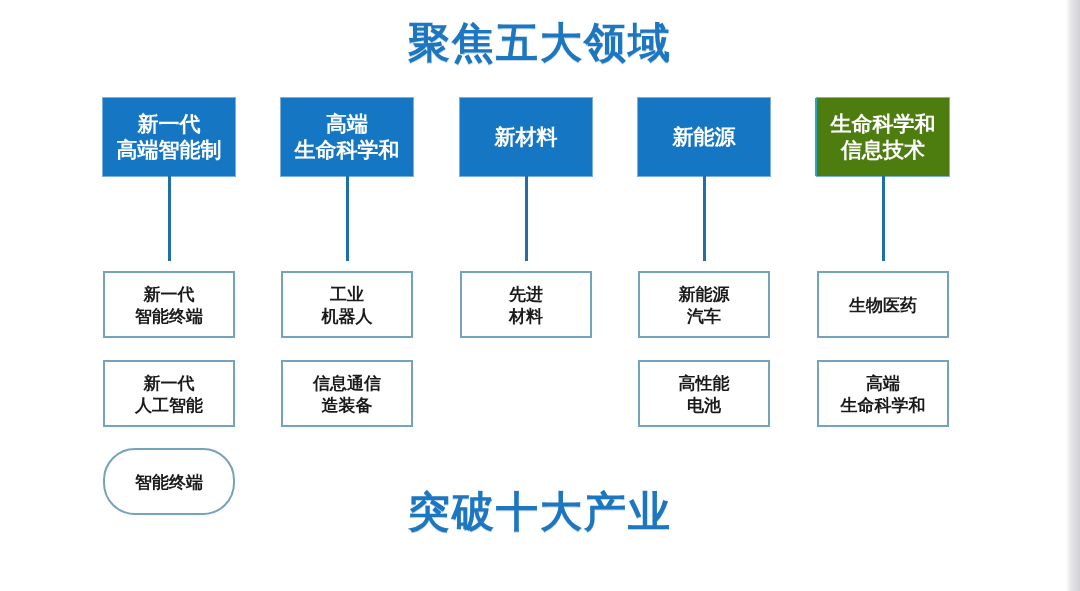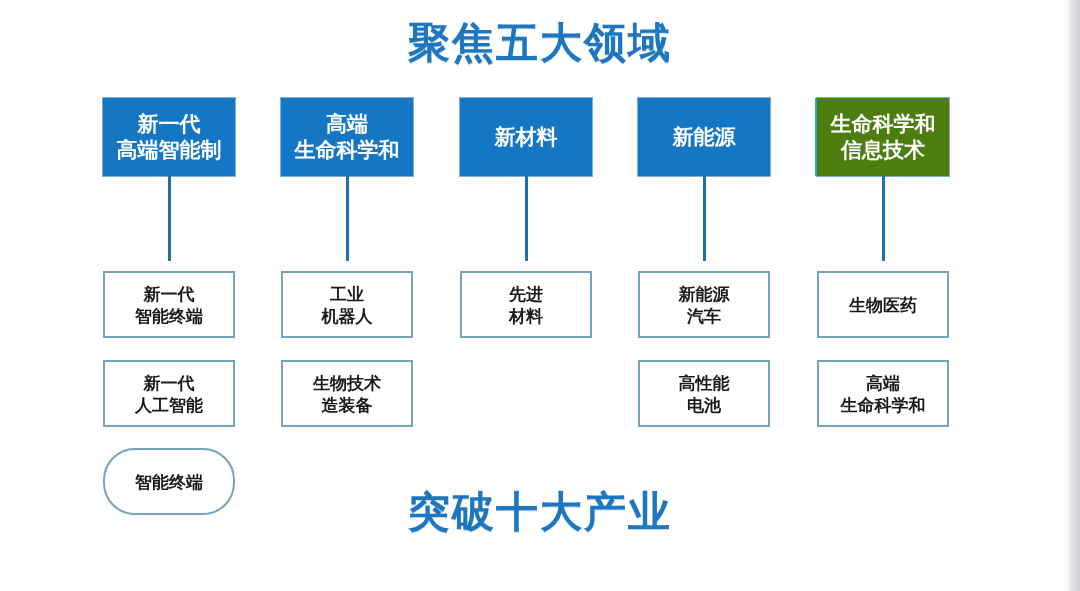--- a/index.html
+++ b/index.html
@@ -156,21 +156,21 @@
     </div>
     <div class="connector"></div>
     <div class="leaf-box leaf-1">
       <span>
         <span>工业</span><br>
         <span>机器人</span>
       </span>
     </div>
     <div class="leaf-box leaf-2">
       <span>
-        <span>生物技术</span><br>
+        <span>信息通信</span><br>
         <span>造装备</span>
       </span>
     </div>
   </div>
 
   <div class="column" style="left:460px; top:98px;">
     <div class="head-box">
       <span class="lines">
         <span>新材料</span>
       </span>

